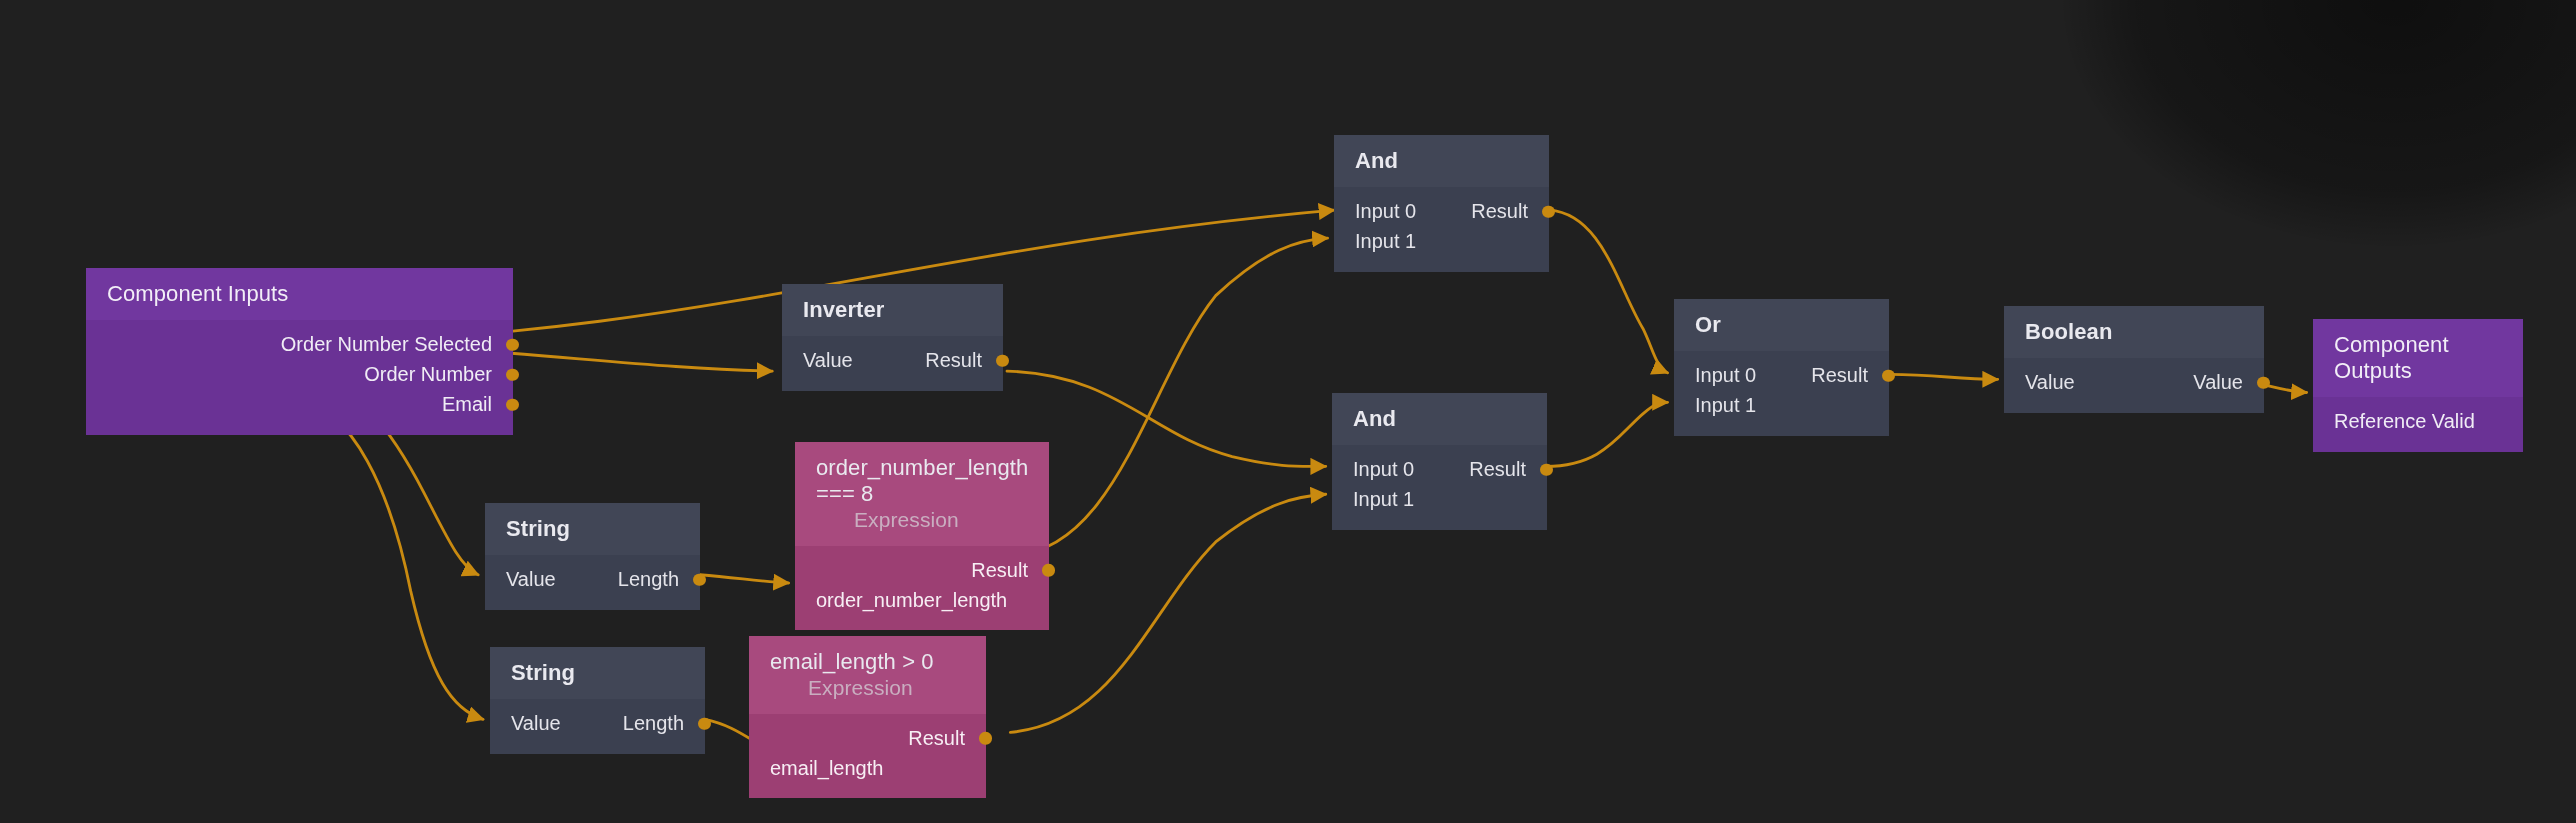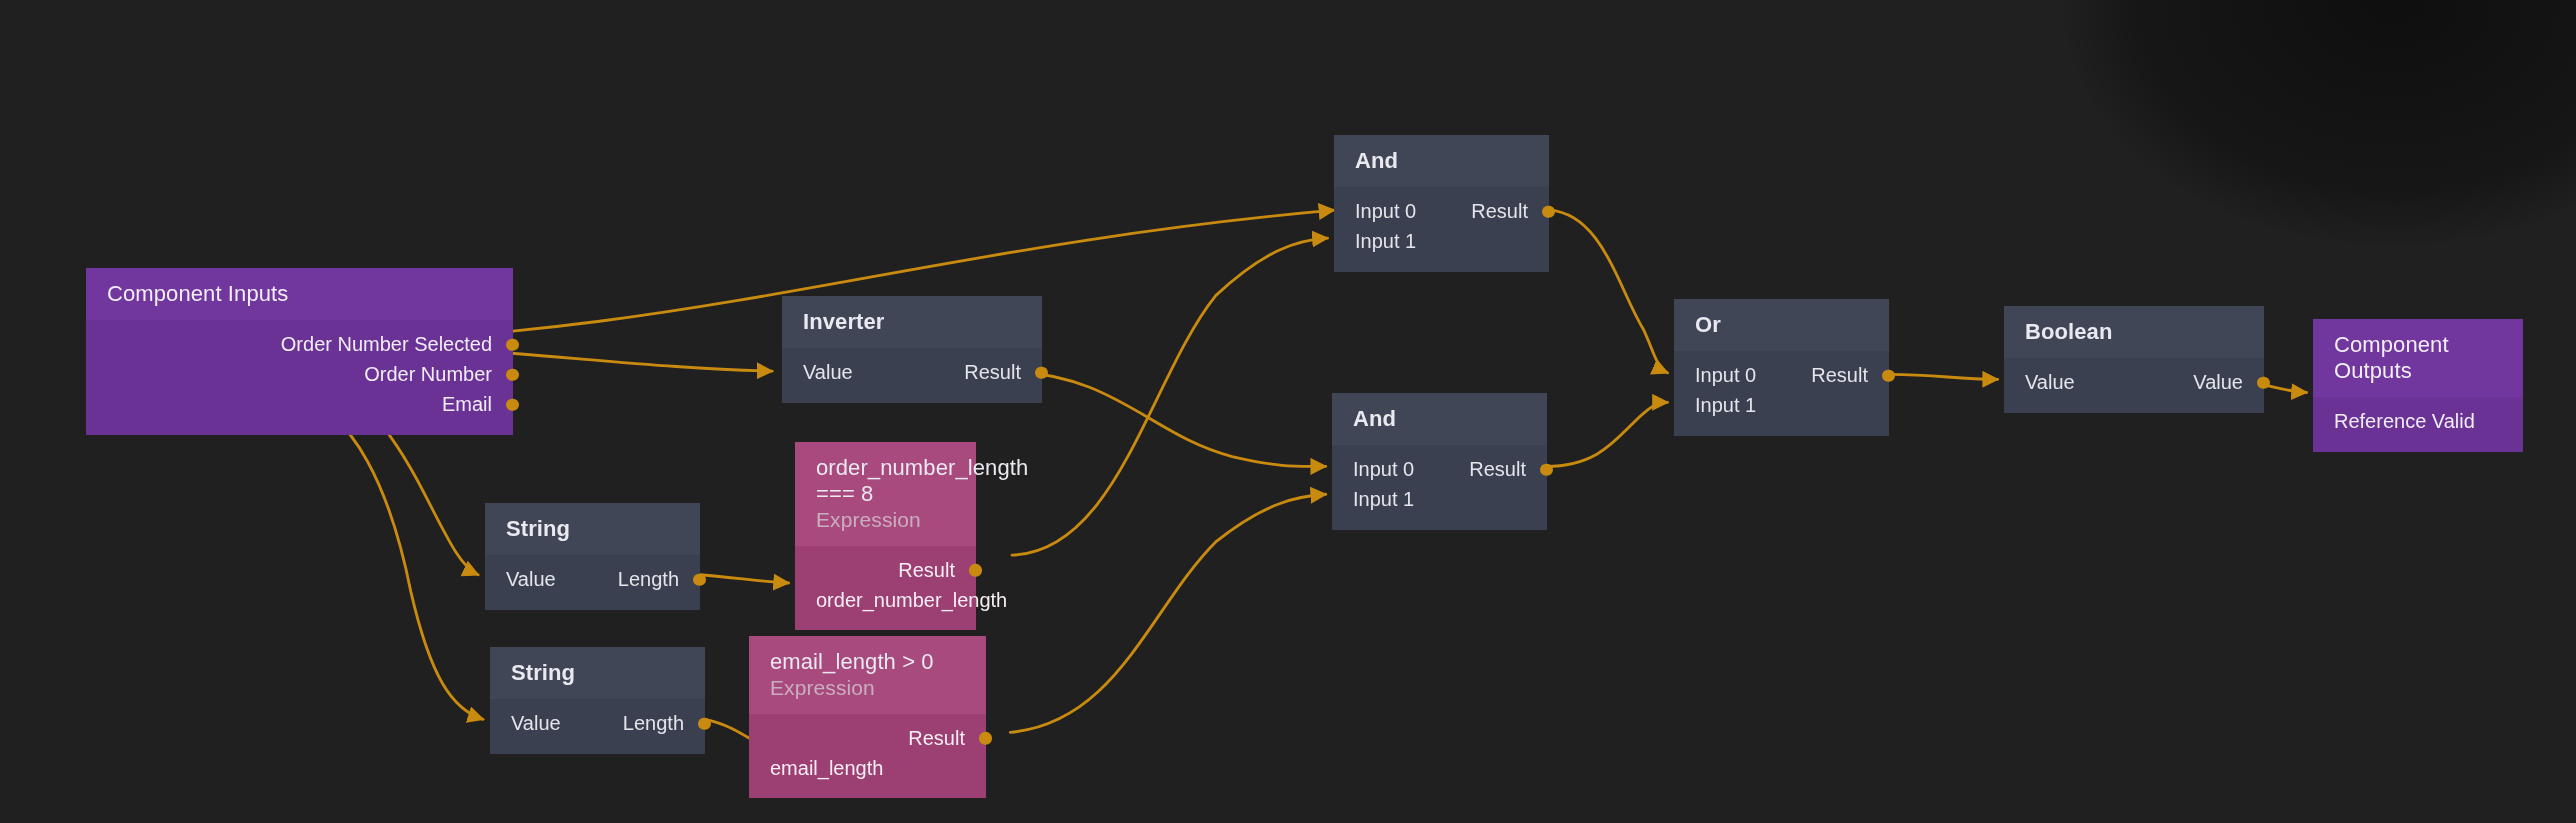--- a/index.html
+++ b/index.html
@@ -45,20 +45,21 @@
     font-size: 22px;
     color: #e9e9ef;
     letter-spacing: 0.1px;
     line-height: 1.18;
   }
   .node-header .sub {
     display: block;
     font-size: 21px;
     color: #c9aec0;
     margin-top: 0.9px;
+    margin-left: 38px;
   }
   .node-body {
     box-sizing: border-box;
     position: relative;
     padding: 9.5px 0 15px 0;
   }
   .port-row {
     position: relative;
     display: flex;
     justify-content: space-between;
@@ -144,21 +145,21 @@
           <div class="port-row align-right">
             <span class="pin right">Order Number</span>
             <span class="socket out"></span>
           </div>
           <div class="port-row align-right">
             <span class="pin right">Email</span>
             <span class="socket out"></span>
           </div>
         </div>
       </div>
-      <div class="node dark" style="left: 782px; top: 296px; width: 260px;">
+      <div class="node dark" style="left: 782px; top: 284px; width: 221px;">
         <div class="node-header"><span>Inverter</span></div>
         <div class="node-body">
           <div class="port-row ">
             <span class="pin left">Value</span>
             <span class="pin right">Result</span>
             <span class="socket out"></span>
           </div>
         </div>
       </div>
       <div class="node dark" style="left: 485px; top: 503px; width: 215px;">
@@ -174,21 +175,21 @@
       <div class="node dark" style="left: 490px; top: 647px; width: 215px;">
         <div class="node-header"><span>String</span></div>
         <div class="node-body">
           <div class="port-row ">
             <span class="pin left">Value</span>
             <span class="pin right">Length</span>
             <span class="socket out"></span>
           </div>
         </div>
       </div>
-      <div class="node pink" style="left: 795px; top: 442px; width: 181px;">
+      <div class="node pink" style="left: 795px; top: 442px; width: 254px;">
         <div class="node-header"><span>order_number_length === 8</span><span class="sub">Expression</span></div>
         <div class="node-body">
           <div class="port-row align-right">
             <span class="pin right">Result</span>
             <span class="socket out"></span>
           </div>
           <div class="port-row align-left">
             <span class="pin left">order_number_length</span>
           </div>
         </div>

